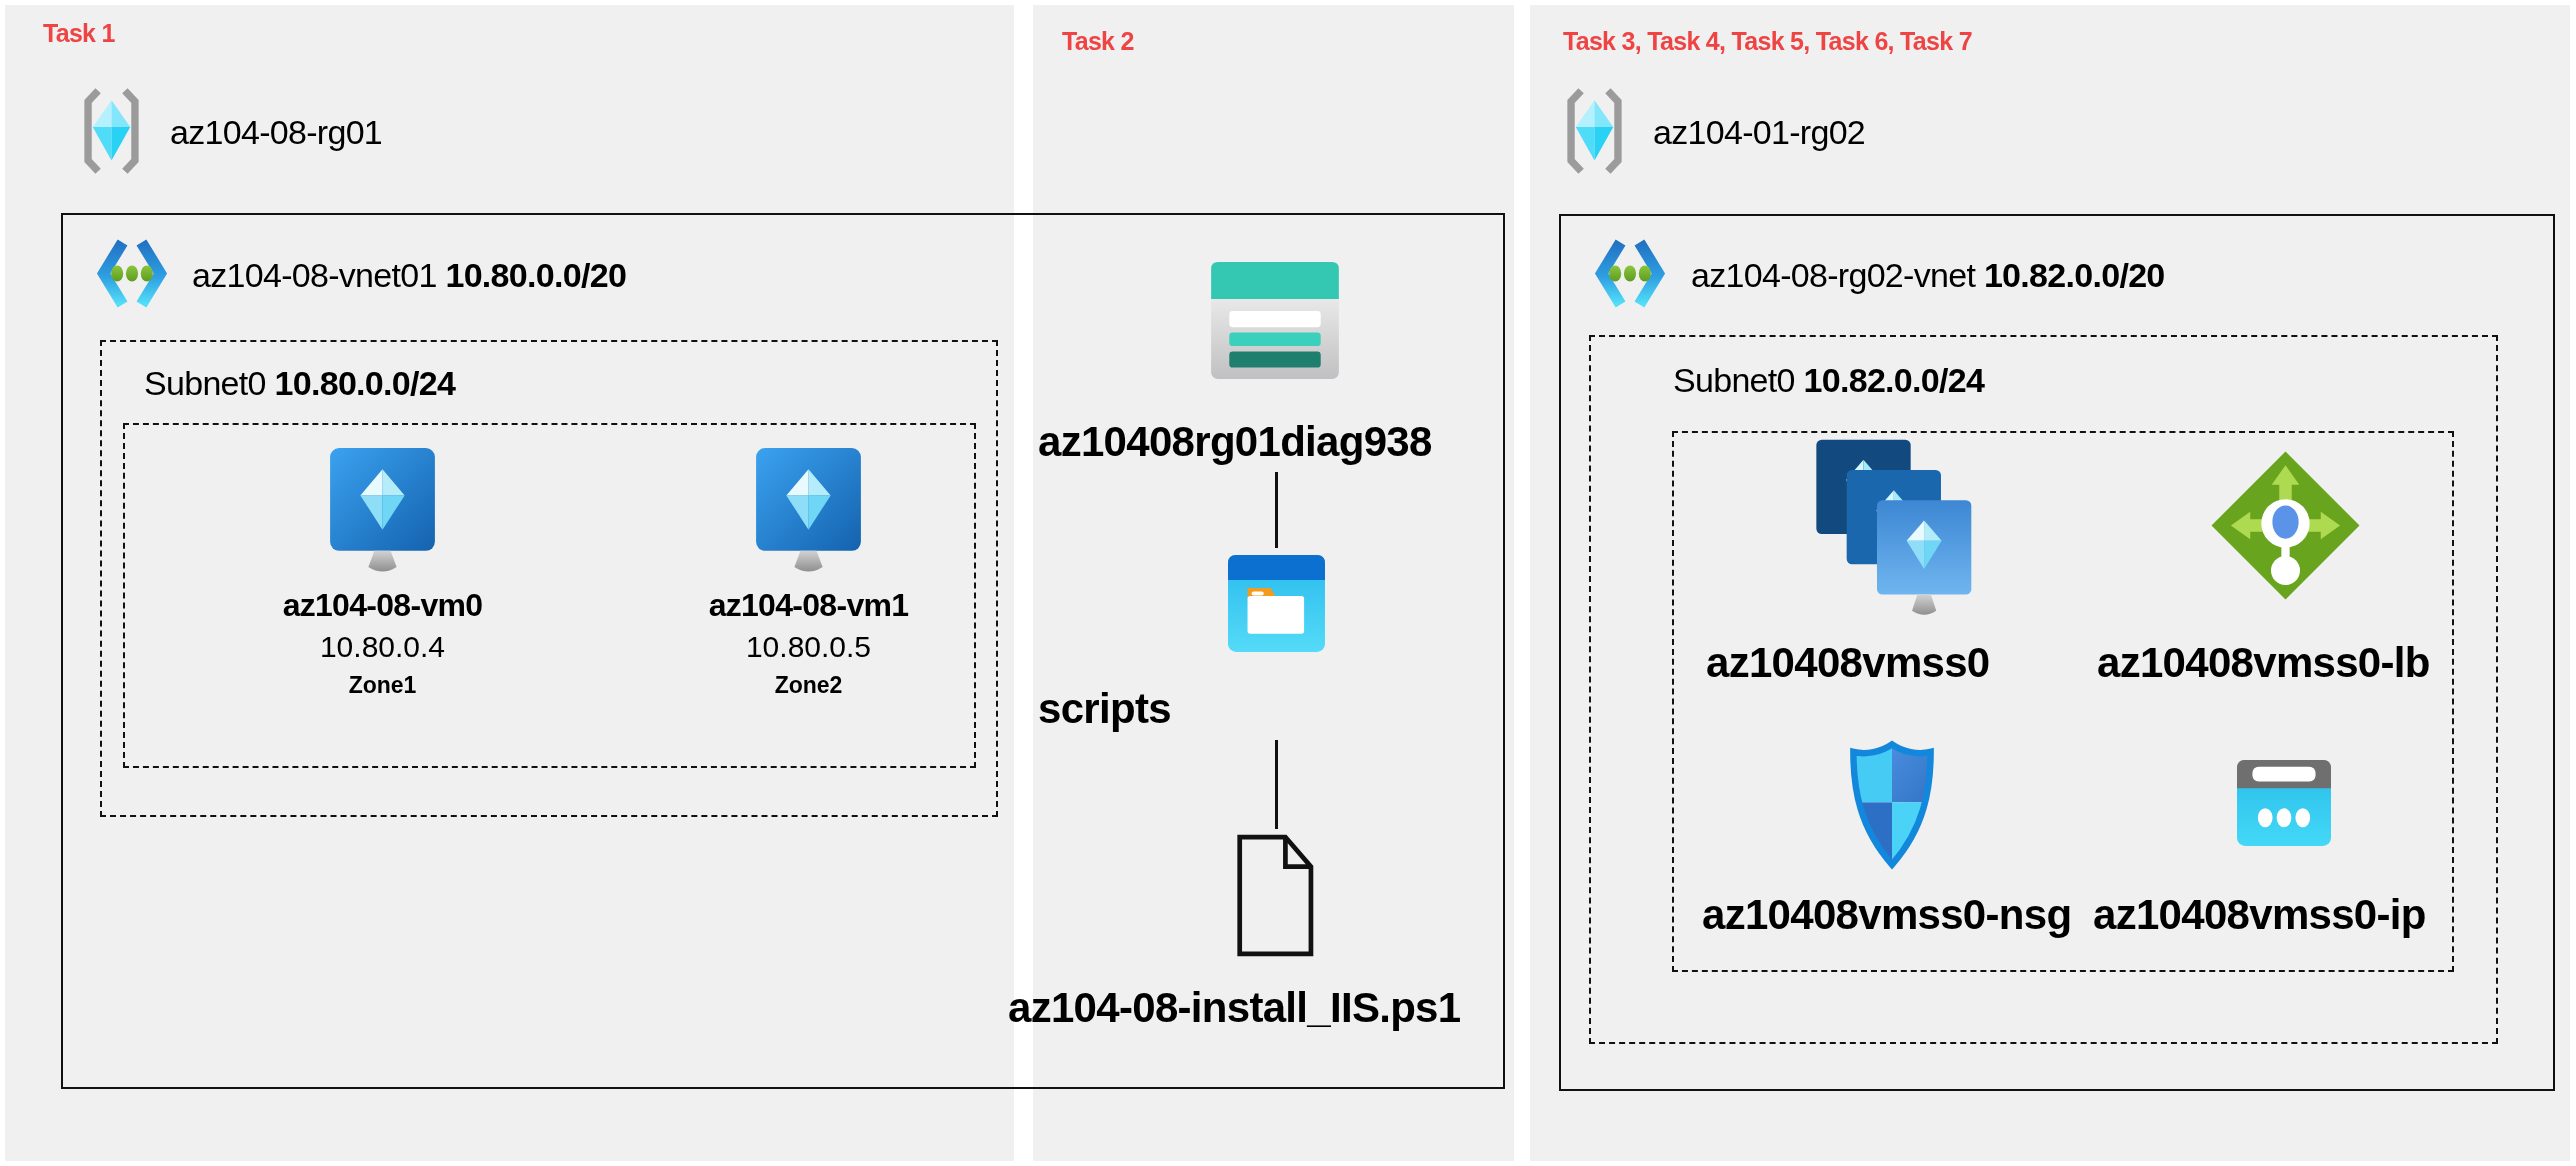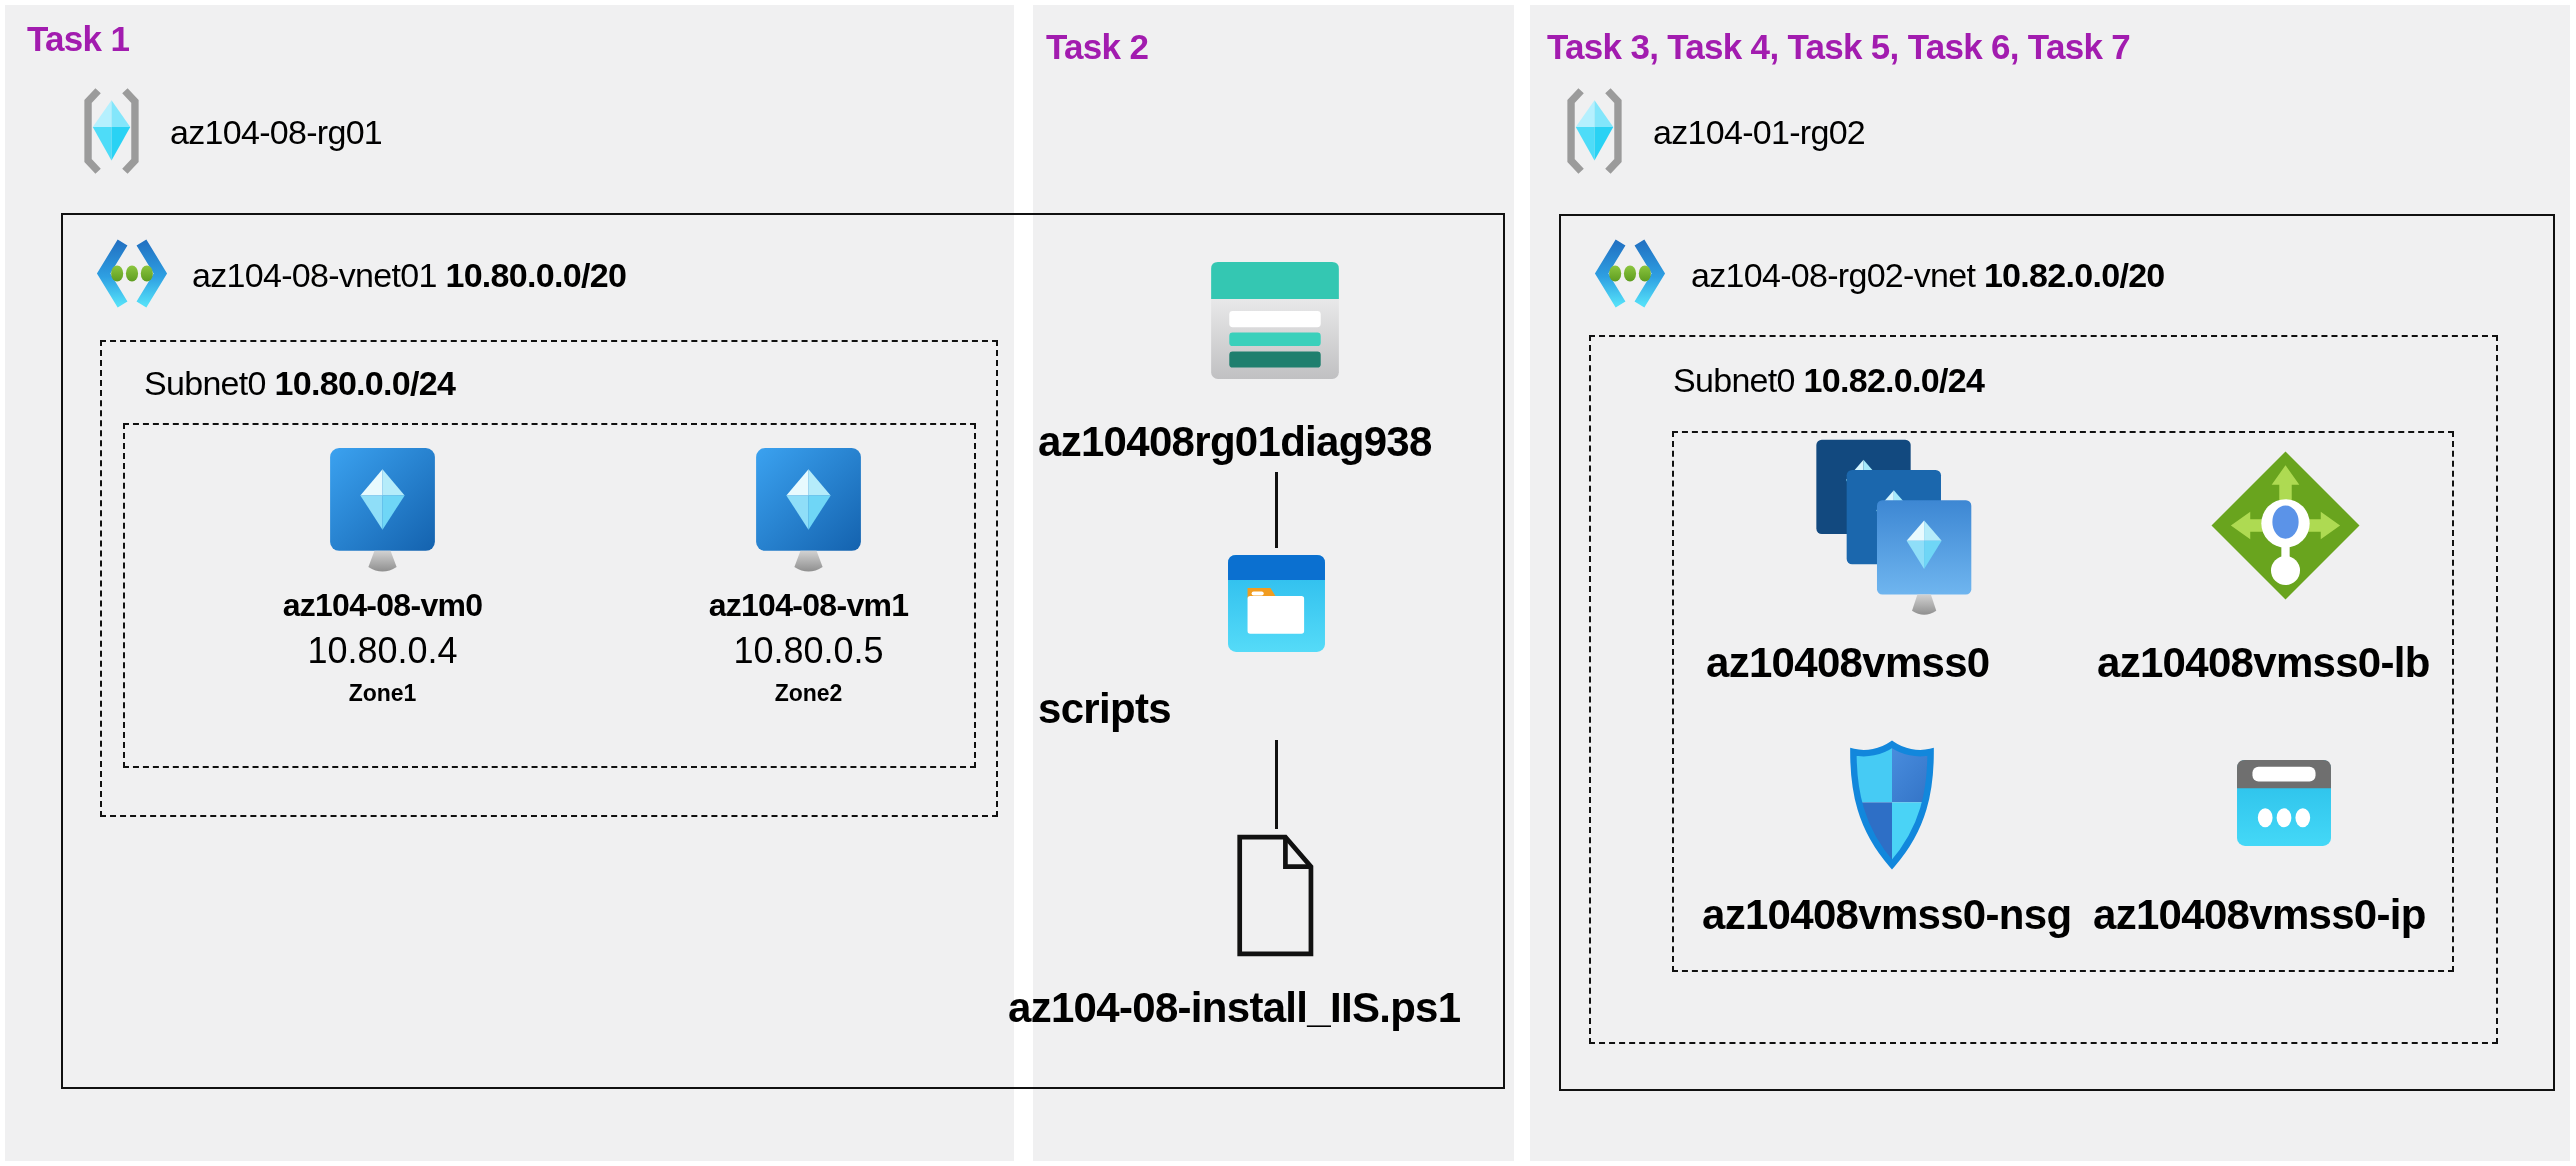--- a/index.html
+++ b/index.html
@@ -1,29 +1,29 @@
 <!DOCTYPE html>
 <html style="font-size:10.8px"><head>
 <meta charset="utf-8">
 <style>
   html,body{margin:0;padding:0;background:#ffffff;}
   body{width:2576px;height:1166px;position:relative;overflow:hidden;
        font-family:"Liberation Sans",sans-serif;color:#000;}
   .panel{position:absolute;background:#f0f0f1;}
-  .ptitle{position:absolute;font-size:35px;font-weight:bold;color:#a21caf;letter-spacing:-0.7px;white-space:nowrap;}
+  .ptitle{position:absolute;font-size:25px;font-weight:bold;color:#ef4444;letter-spacing:-0.7px;white-space:nowrap;margin-left:16px;}
   .blackbox{position:absolute;border:2.7px solid #111;box-sizing:border-box;}
   .dashbox{position:absolute;border:2px dashed #111;box-sizing:border-box;}
   .rowlabel{position:absolute;font-size:34px;letter-spacing:-0.7px;white-space:nowrap;}
   .rowlabel b{font-weight:normal;}
   .cidr{font-weight:bold;}
   .icon{position:absolute;}
   .clabel{position:absolute;font-size:42px;font-weight:bold;letter-spacing:-0.7px;text-align:left;white-space:nowrap;}
   .vmcard{position:absolute;width:283px;text-align:center;}
   .vmcard .nm{font-size:32px;font-weight:bold;letter-spacing:-0.7px;margin-top:9.4px;}
-  .vmcard .ip{font-size:36px;margin-top:5.4px;}
+  .vmcard .ip{font-size:30px;margin-top:5.4px;}
   .vmcard .zn{font-size:23px;font-weight:bold;margin-top:8px;}
   .vline{position:absolute;width:2.7px;background:#111;}
 </style>
 </head>
 <body>
 
 <svg width="0" height="0" style="position:absolute" aria-hidden="true">
   <defs>
     <linearGradient id="gVm" x1="0" y1="0" x2="1" y2="1">
       <stop offset="0" stop-color="#3ba2f0"></stop>

